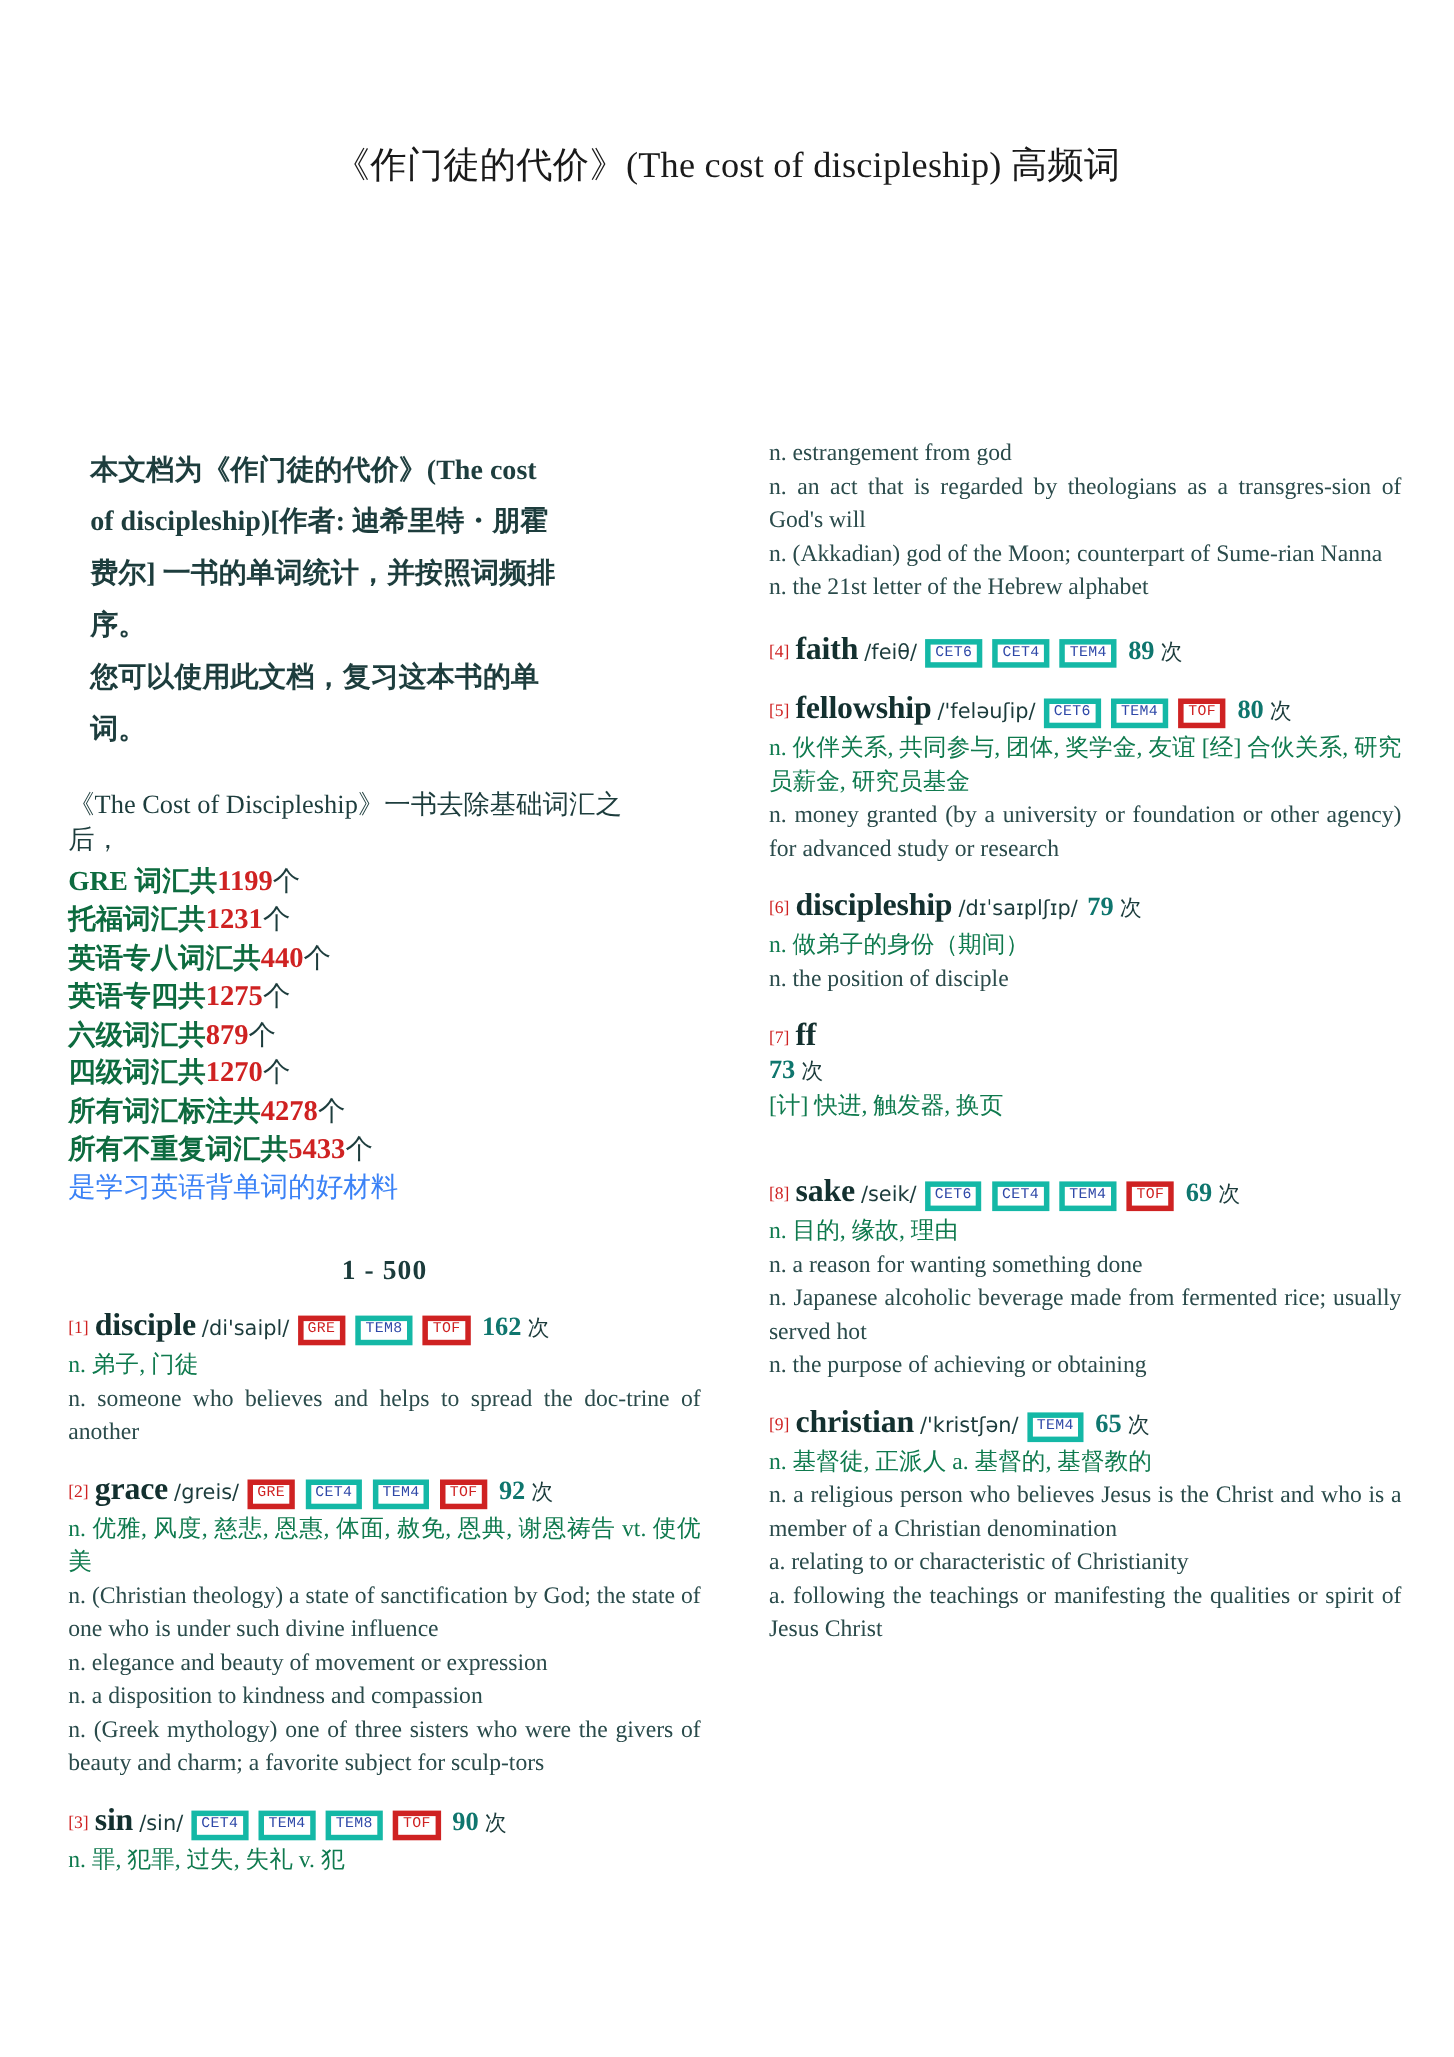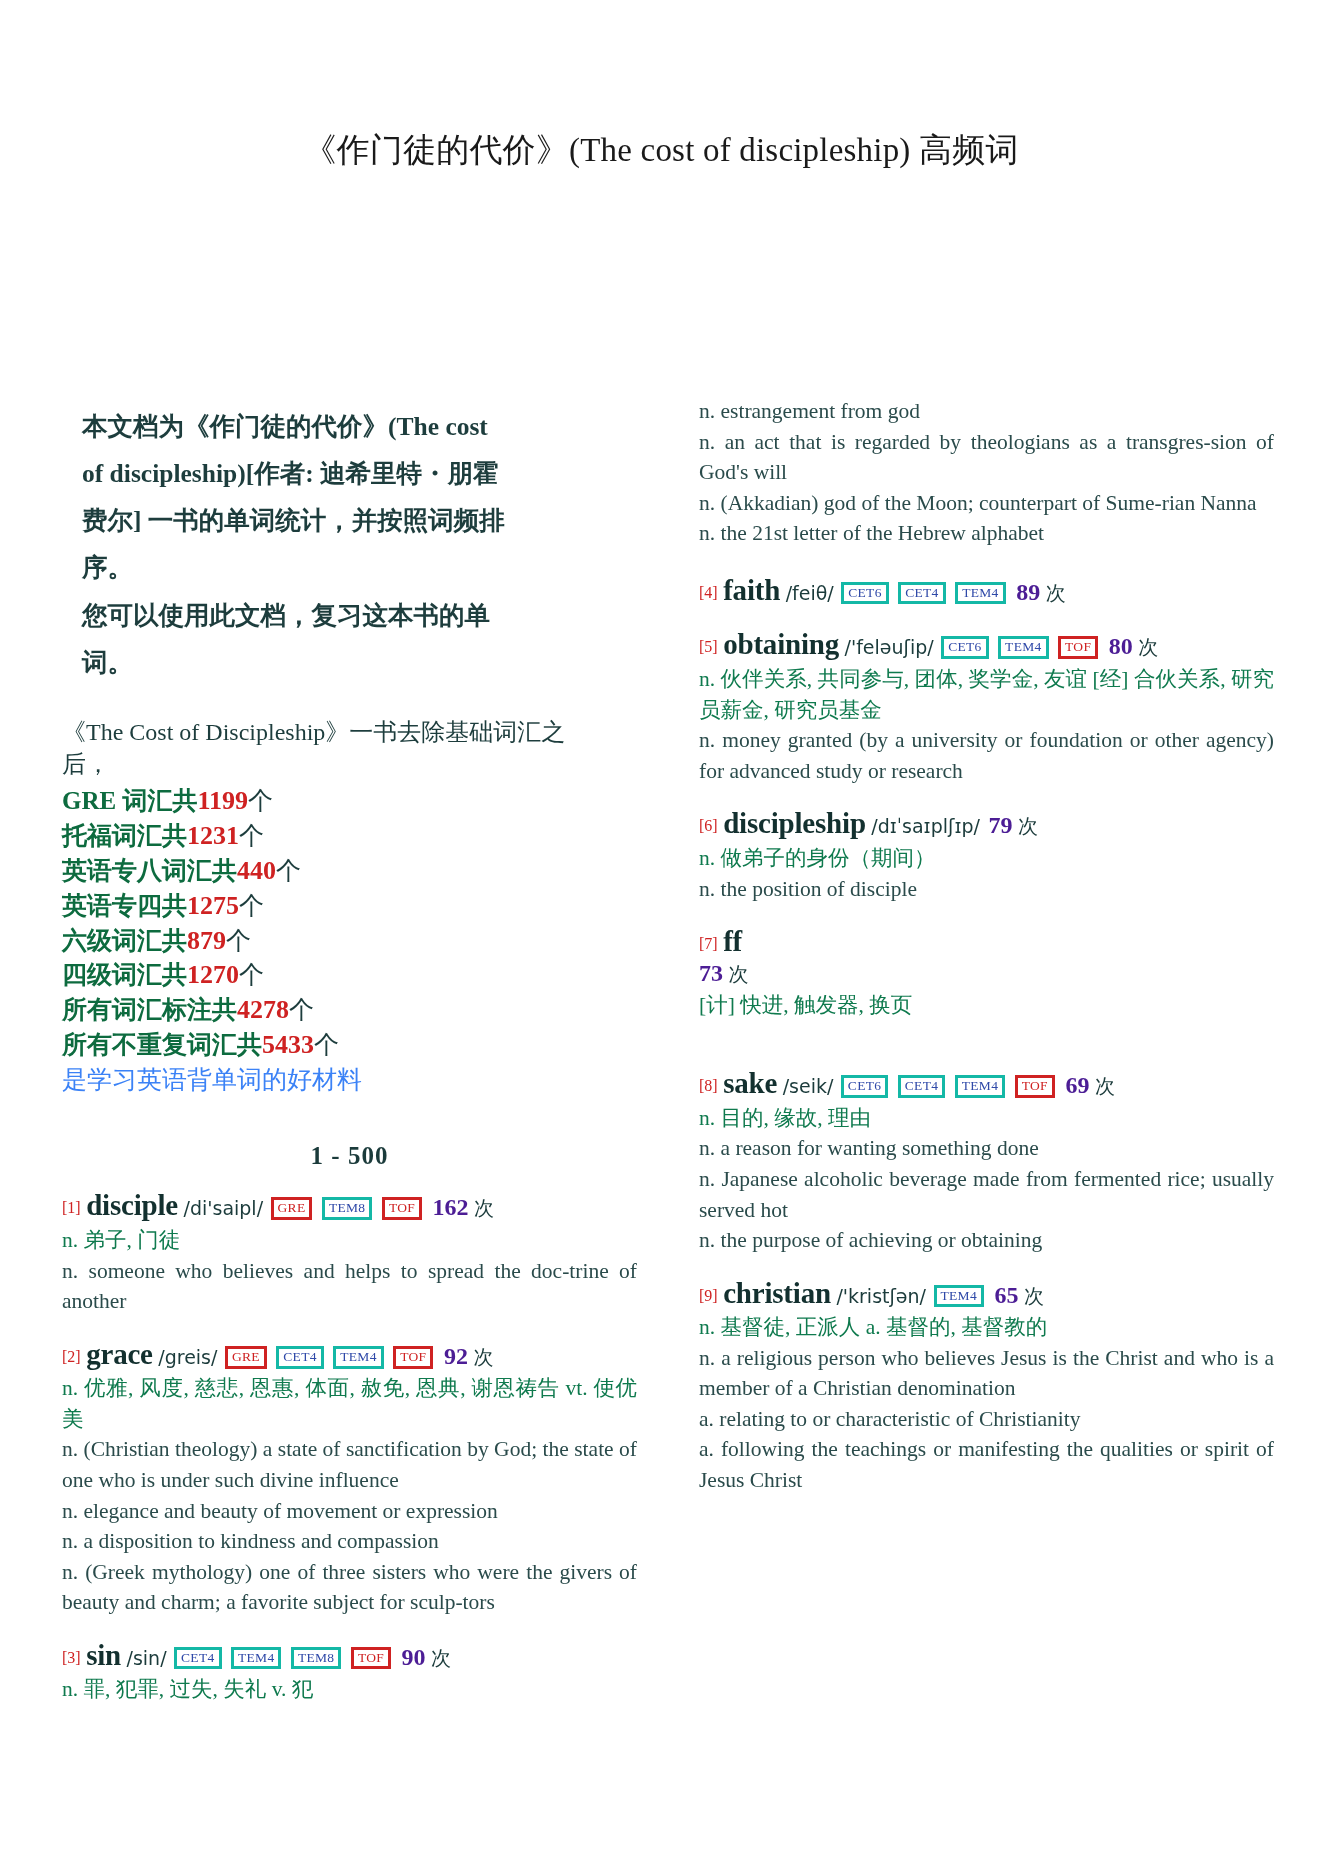--- a/index.html
+++ b/index.html
@@ -110,38 +110,38 @@
     letter-spacing: -0.2px;
   }
   .phon {
     font-size: 21px;
     color: #1b3b3b;
     font-family: "DejaVu Sans", sans-serif;
     font-size: 19px;
   }
   .tag {
     display: inline-block;
-    border: 3px solid #14b8a6;
+    border: 5px solid #14b8a6;
     color: #2f49a8;
     font-size: 13.5px;
     padding: 1px 4px 1px 4px;
     margin: 0 2px;
     vertical-align: 3px;
-    font-family: Liberation Serif, serif;
+    font-family: Liberation Mono, monospace;
     letter-spacing: 0.3px;
     line-height: 1.1;
   }
   .tag.red {
     border-color: #cf2222;
     color: #cf2222;
   }
   .count {
     font-weight: bold;
     font-size: 24px;
-    color: #4c1d95;
+    color: #0f766e;
     margin-left: 3px;
   }
   .ci { font-size: 20px; color: #1b3b3b; }
   .def {
     font-size: 21.5px;
     line-height: 1.42;
     text-align: justify;
     margin: 0 0 0 0;
   }
   .def.cn { color: #0f7a4e; }
@@ -264,21 +264,21 @@
           <span class="tag">CET4</span>
           <span class="tag">TEM4</span>
           <span class="count">89</span>
           <span class="ci">次</span>
         </div>
       </div>
 
       <div class="entry">
         <div class="entry-head">
           <span class="idx">[5]</span>
-          <span class="word">obtaining</span>
+          <span class="word">fellowship</span>
           <span class="phon">/'feləuʃip/</span>
           <span class="tag">CET6</span>
           <span class="tag">TEM4</span>
           <span class="tag red">TOF</span>
           <span class="count">80</span>
           <span class="ci">次</span>
         </div>
         <div class="lines">
           <div class="def cn">n. 伙伴关系, 共同参与, 团体, 奖学金, 友谊 [经] 合伙关系, 研究员薪金, 研究员基金</div>
           <div class="def en">n.   money granted (by a university or foundation or other agency) for advanced study or research</div>

